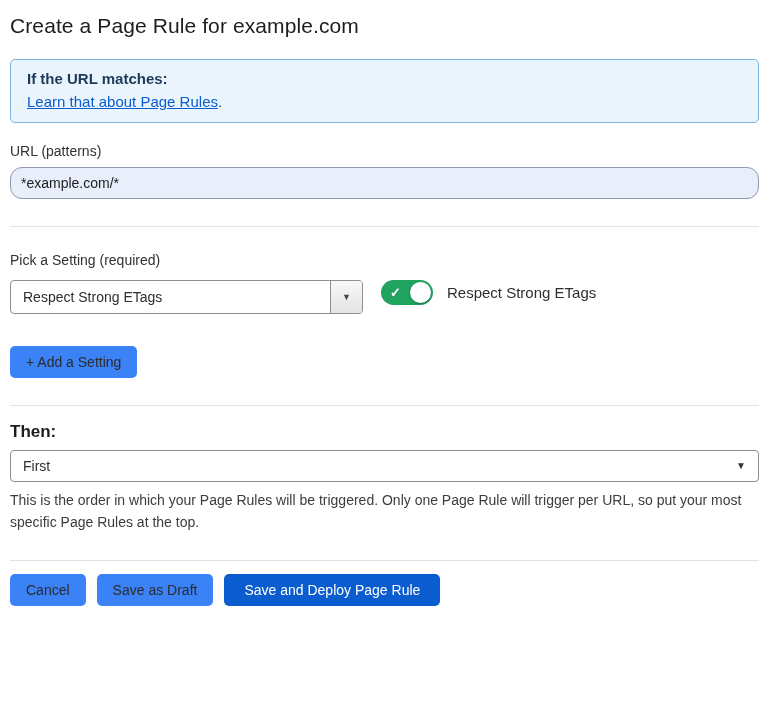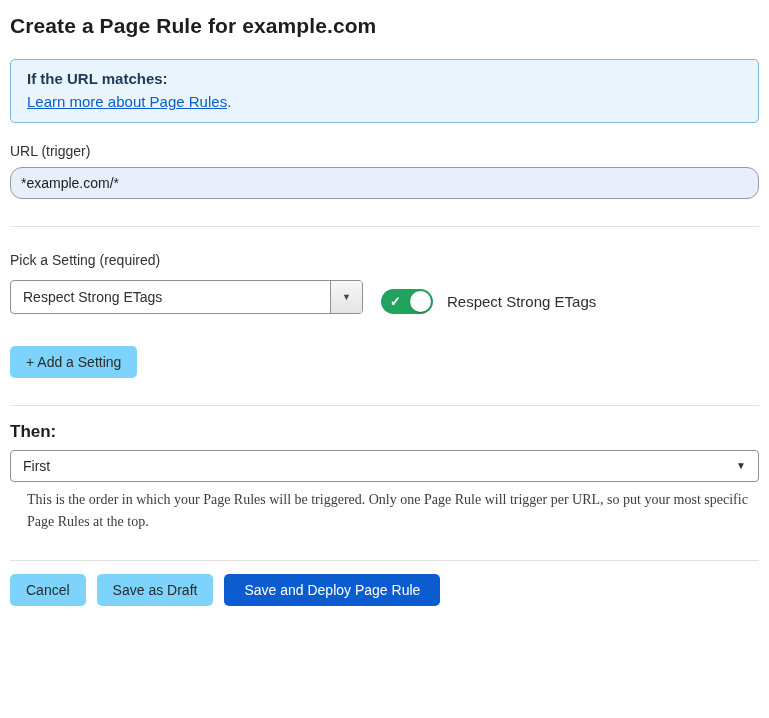--- a/index.html
+++ b/index.html
@@ -9,21 +9,21 @@
     height: 718px;
     background: #ffffff;
     font-family: "Liberation Sans", sans-serif;
     color: #333;
     overflow: hidden;
   }
   .page { padding: 12px 10px 0 10px; }
 
   h1.page-title {
     font-size: 21px;
-    font-weight: 700;
+    font-weight: 400;
     color: #1d1d1d;
     margin: 2px 0 0 0;
     letter-spacing: 0.1px;
   }
 
   .info-box {
     margin-top: 21px;
     background: var(--info-bg, #e9f4fc);
     border: 1px solid var(--info-border, #79b5e3);
     border-radius: 5px;
@@ -72,21 +72,21 @@
     font-weight: 700;
     color: #1d1d1d;
     margin: 24px 0 0 0;
   }
   h2.order-heading { margin-top: 16px; }
 
   .setting-label { margin-top: 25px; }
 
   .setting-row {
     display: flex;
-    align-items: flex-end;
+    align-items: flex-start;
     margin-top: 12px;
   }
   .select-box {
     width: 353px;
     height: 34px;
     background: #fff;
     border: 1px solid #8f8f8f;
     border-radius: 4px;
     display: flex;
     align-items: center;
@@ -145,69 +145,68 @@
 
   .btn {
     border: none;
     border-radius: 5px;
     height: 32px;
     padding: 0 16px;
     font-family: "Liberation Sans", sans-serif;
     font-size: 14px;
     cursor: pointer;
   }
-  .btn.grey { background: #7dd3fc; color: #2b2b2b; }
+  .btn.grey { background: #3b82f6; color: #2b2b2b; }
   .btn.primary { background: var(--accent-blue, #0b5cce); color: #fff; padding: 0 20px; }
   .add-setting { margin-top: 32px; }
 
   .order-select {
     margin-top: 8px;
     width: 100%;
     height: 32px;
     background: #fff;
     border: 1px solid #8f8f8f;
     border-radius: 4px;
     display: flex;
     align-items: center;
     justify-content: space-between;
     padding: 0 12px;
     font-size: 14px;
     color: #2e2e2e;
     cursor: pointer;
   }
 
   .help-text {
-    margin: 7px 0 0 17px;
+    margin: 7px 0 0 0;
     font-size: 14px;
     line-height: 22px;
     color: #3c3c3c;
     max-width: 745px;
-    font-family: Liberation Serif, serif;
   }
 
   .actions {
     display: flex;
     align-items: center;
     gap: 11px;
     margin-top: 13px;
   }
 </style>
 </head>
 <body>
 
 <div class="page">
 
   <h1 class="page-title">Create a Page Rule for example.com</h1>
 
   <div class="info-box">
     <div class="info-heading">If the URL matches:</div>
-    <div class="info-link-row"><a href="#" class="info-link">Learn more about Page Rules</a><span>.</span></div>
-  </div>
-
-  <label class="field-label">URL (trigger)</label>
+    <div class="info-link-row"><a href="#" class="info-link">Learn that about Page Rules</a><span>.</span></div>
+  </div>
+
+  <label class="field-label">URL (patterns)</label>
   <input class="url-input" type="text" value="*example.com/*" style="">
 
   <hr class="divider">
 
 
   <div class="field-label setting-label">Pick a Setting (required)</div>
 
   <div class="setting-row">
     <div class="select-box">
       <span class="select-value">Respect Strong ETags</span>

